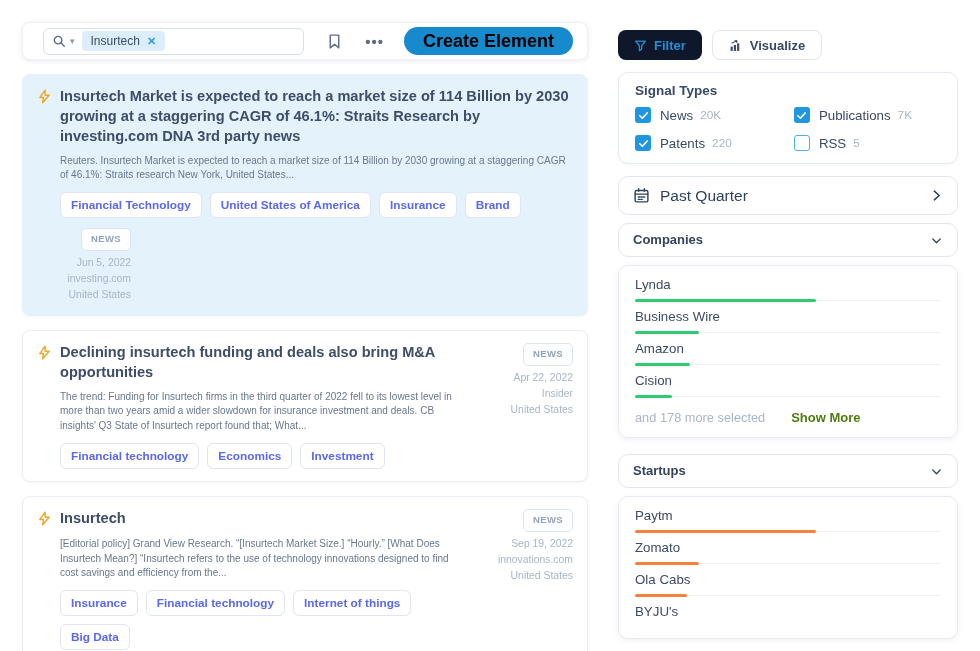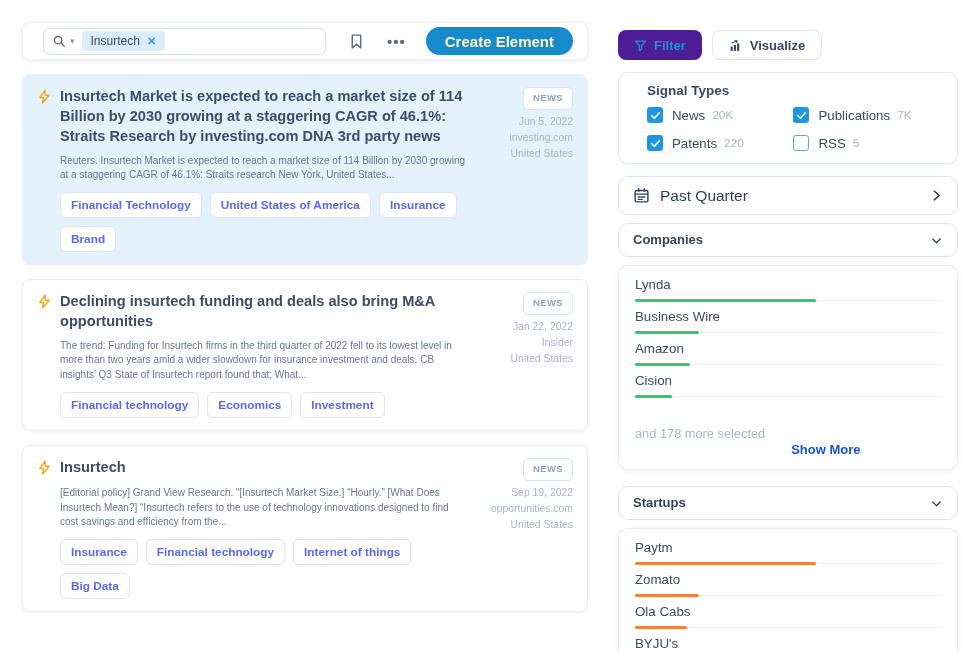--- a/index.html
+++ b/index.html
@@ -15,50 +15,50 @@
             height:38px; display:flex; align-items:center; padding:0 14px 0 20px; }
   .searchbox { flex:1; height:27px; border:1px solid #d7dfe9; border-radius:6px;
                display:flex; align-items:center; gap:7px; padding:0 8px; background:#fff; }
   .search-caret { color:#8c99ad; font-size:9px; margin-left:-3px; }
   .chip { background:#dceefb; border-radius:4px; padding:3px 9px; font-size:12px;
           color:#3c4b66; display:flex; align-items:center; gap:7px; }
   .chip .x { color:#2f9fe2; font-size:11px; font-weight:bold; cursor:pointer; }
   .icon-btn { margin-left:22px; display:flex; align-items:center; color:#5d6d86; }
   .dots { font-size:15px; letter-spacing:1px; color:#5d6d86; font-weight:bold; margin-left:22px; }
   .create-btn { margin-left:20px; height:28px; border:none; border-radius:15px;
-                background:#1789cd; color:#fef9c3; font-size:15px; font-weight:bold;
+                background:#1789cd; color:#000000; font-size:18px; font-weight:bold;
                 padding:0 19px; font-family:inherit; cursor:pointer; }
 
   .card { background:#fff; border:1px solid #e9eef5; border-radius:8px;
           box-shadow:0 1px 3px rgba(50,70,100,.05);
           margin-top:14px; display:flex; padding:12px 14px 12px 14px; gap:10px; }
-  .card.highlight { background:#e4f2fc; border-color:#e4f2fc; }
+  .card.highlight { background:#e4f2fc; border-color:#e4f2fc;flex-direction:column; }
   .card-main { flex:1; min-width:0; }
   .title-row { display:flex; gap:8px; }
   .bolt { flex-shrink:0; margin-top:2px; }
   .card-title { font-size:14.6px; font-weight:bold; color:#3e4d68; line-height:1.36; }
   .snippet { font-size:10px; color:#68788f; line-height:1.44; margin:7px 0 0 23px; }
   .tags { display:flex; gap:8px; margin:10px 0 0 23px; flex-wrap:wrap; }
   .tag { border:1px solid #dfe4f6; background:#fff; color:#5b68f0; border-radius:6px;
          padding:5px 10px; font-size:11.8px; font-weight:bold; cursor:pointer; }
   .card-meta { width:94px; flex-shrink:0; text-align:right; font-size:10.4px;
                color:#a8b5c8; line-height:1.55; }
   .badge { display:inline-block; border:1px solid #dce4ef; background:#fdfeff; color:#94a3b9;
            font-size:9.5px; font-weight:bold; letter-spacing:.4px; padding:3px 9px;
            border-radius:5px; margin-bottom:4px; }
 
   
   .right-col { width:340px; margin:30px 0 0 30px; flex-shrink:0; }
   .btn-row { display:flex; gap:10px; margin-bottom:12px; }
   .pill-btn { border-radius:8px; font-size:13px; font-weight:bold; padding:0 16px; height:30px;
               display:flex; align-items:center; gap:7px; cursor:pointer; font-family:inherit; border:none; }
-  .filter-btn { background:#4c1d95; color:#2190d8; }
+  .filter-btn { background:#0f172a; color:#2190d8; }
   .viz-btn { background:#fff; border:1px solid #e0e6ee; color:#3a4a66; }
 
-  .panel-card { border:1px solid #e4eaf2; border-radius:10px; padding:10px 28px 12px;
+  .panel-card { border:1px solid #e4eaf2; border-radius:10px; padding:10px 16px 12px;
                 box-shadow:0 1px 4px rgba(50,70,100,.05); }
   .section-title { font-size:13.5px; font-weight:bold; color:#3a4a66; line-height:16px; margin-bottom:8px; }
   .check-grid { display:grid; grid-template-columns:1.08fr 1fr; row-gap:12px; }
   .check-item { display:flex; align-items:center; cursor:pointer; height:16px; }
   .cbox { width:16px; height:16px; border-radius:3px; flex-shrink:0;
           display:flex; align-items:center; justify-content:center; }
   .cbox.on { background:#2196e0; }
   .cbox.off { background:#fff; border:1.5px solid #54ade6; }
   .check-label { font-size:13.3px; color:#3a4a66; margin-left:9px; }
   .check-count { font-size:11.8px; color:#a8b5c8; margin-left:7px; }
@@ -73,21 +73,21 @@
 
   .list-card { margin-top:8px; border:1px solid #e6ebf3; border-radius:10px;
                padding:4px 16px 12px; box-shadow:0 2px 6px rgba(50,70,100,.07); }
   .bar-row { padding-top:7px; cursor:pointer; }
   .bar-name { font-size:13.3px; color:#3c4b66; line-height:16px; margin-bottom:6px; }
   .bar-track { position:relative; height:3px; }
   .bar-track::after { content:''; position:absolute; left:0; right:0; bottom:1px; height:1px; background:#eef2f7; }
   .bar-fill { position:absolute; left:0; bottom:0; height:3px; border-radius:2px; z-index:1; }
   .more-row { margin-top:12px; display:flex; align-items:center; }
   .more-text { font-size:12.8px; color:#a8b5c8; }
-  .show-more { font-size:13px; font-weight:bold; color:#1d4ed8; margin-left:26px; cursor:pointer;margin-top:32px; }
+  .show-more { font-size:13px; font-weight:bold; color:#4d7c0f; margin-left:26px; cursor:pointer; }
   .gap18 { margin-top:16px; }
 </style>
 </head>
 <body>
 
 <div class="left-col">
   <div class="topbar">
     <div class="searchbox">
       <span style="display:flex">
         <svg width="14" height="14" viewBox="0 0 24 24" fill="none" stroke="#5d6d86" stroke-width="2.4" stroke-linecap="round">
@@ -138,39 +138,39 @@
               </svg></span>
             <h3 class="card-title">Declining insurtech funding and deals also bring M&amp;A opportunities</h3>
           </div>
           <p class="snippet">The trend: Funding for Insurtech firms in the third quarter of 2022 fell to its lowest level in more than two years amid a wider slowdown for insurance investment and deals. CB insights' Q3 State of Insurtech report found that; What...</p>
           <div class="tags">
             <span class="tag">Financial technology</span>
             <span class="tag">Economics</span>
             <span class="tag">Investment</span>
           </div>
         </div>
-        <div class="card-meta"><span class="badge">NEWS</span><div>Jan 22, 2022</div><div>Insider</div><div>United States</div></div>
+        <div class="card-meta"><span class="badge">NEWS</span><div>Apr 22, 2022</div><div>Insider</div><div>United States</div></div>
       </article>
       <article class="card">
         <div class="card-main">
           <div class="title-row">
             <span class="bolt"><svg width="15" height="15" viewBox="0 0 24 24" fill="none" stroke="#f3a61c" stroke-width="2.2" stroke-linejoin="round">
                 <path d="M13 2 4.5 13.5h6L9 22l10.5-12h-6.5z"></path>
               </svg></span>
             <h3 class="card-title">Insurtech</h3>
           </div>
           <p class="snippet">[Editorial policy] Grand View Research. “[Insurtech Market Size.] “Hourly.” [What Does Insurtech Mean?] “Insurtech refers to the use of technology innovations designed to find cost savings and efficiency from the...</p>
           <div class="tags">
             <span class="tag">Insurance</span>
             <span class="tag">Financial technology</span>
             <span class="tag">Internet of things</span>
             <span class="tag">Big Data</span>
           </div>
         </div>
-        <div class="card-meta"><span class="badge">NEWS</span><div>Sep 19, 2022</div><div>opportunities.com</div><div>United States</div></div>
+        <div class="card-meta"><span class="badge">NEWS</span><div>Sep 19, 2022</div><div>innovations.com</div><div>United States</div></div>
       </article>
     </div>
 </div>
 
 <div class="right-col">
   <div class="btn-row">
     <button class="pill-btn filter-btn">
       <span style="display:flex">
         <svg width="13" height="13" viewBox="0 0 24 24" fill="none" stroke="#2190d8" stroke-width="2.4" stroke-linejoin="round">
             <path d="M3 4h18l-7 8.5V19l-4 2.5v-9z"></path>

